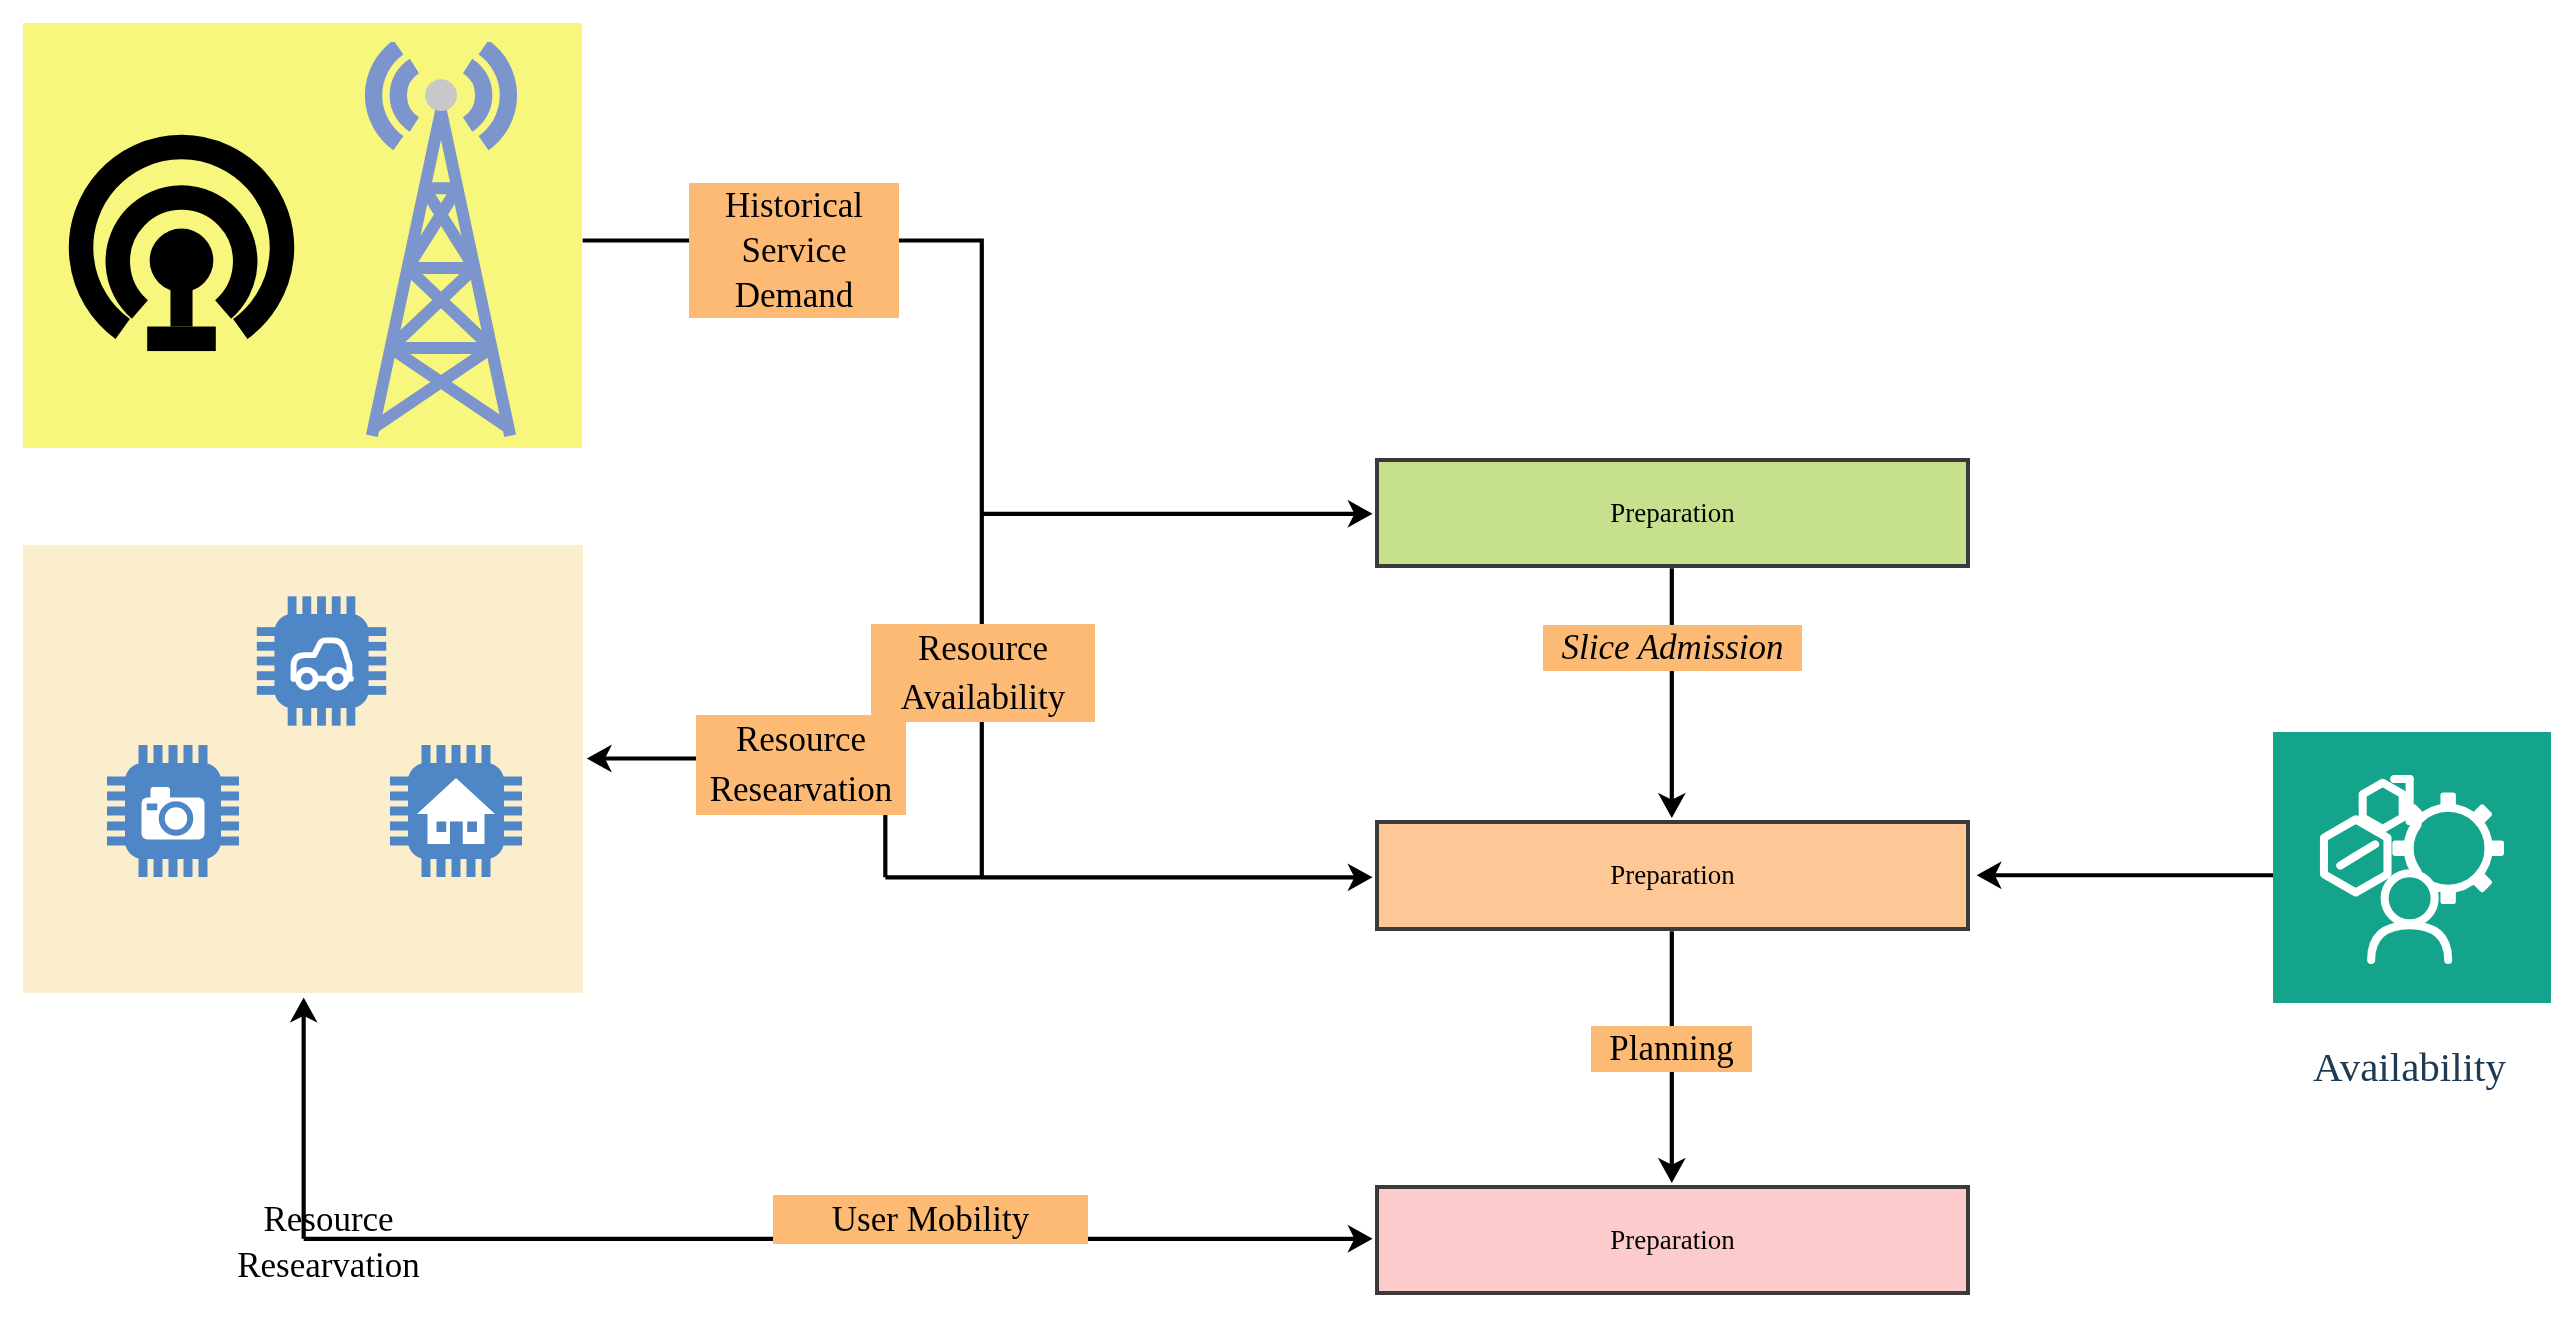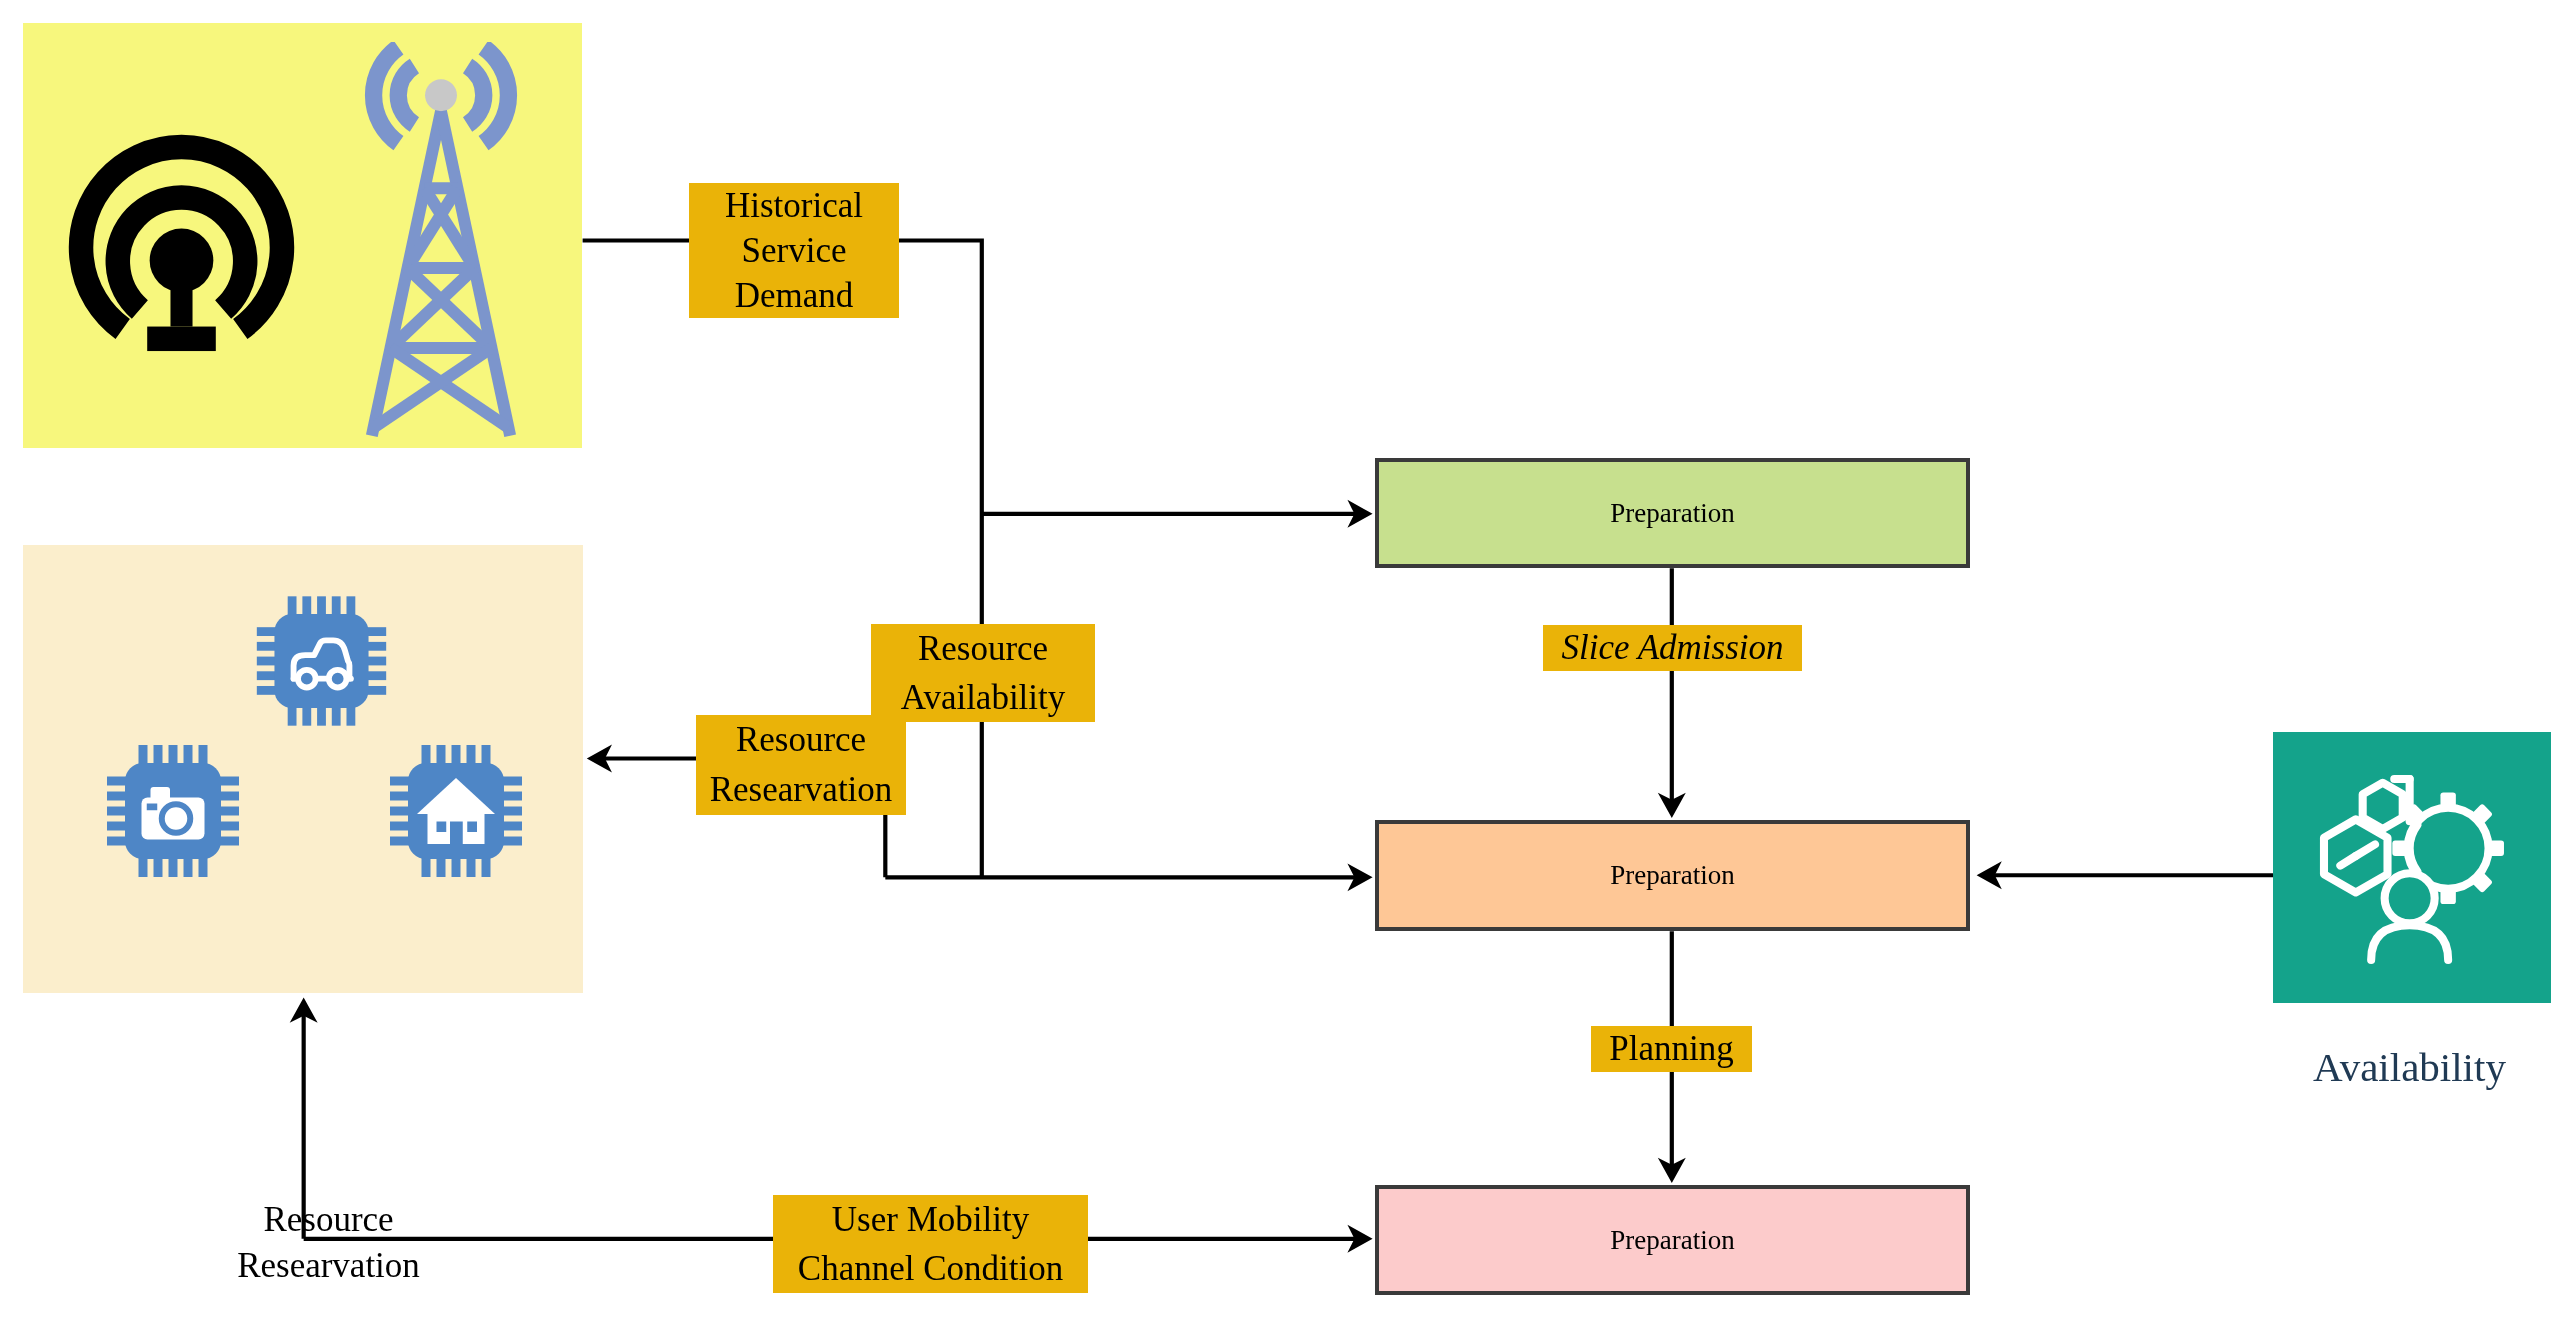--- a/index.html
+++ b/index.html
@@ -24,21 +24,21 @@
     display:flex;align-items:center;justify-content:center;
     font-size:27px;color:#000;
   }
   #prep-top{top:458px;}
   #prep-middle{top:820px;background:var(--orange_box);height:111px;}
   #prep-bottom{top:1185px;background:var(--pink_box);height:110px;}
   .flow-label{
     position:absolute;z-index:3;
     text-align:center;color:#000;
     font-size:35px;line-height:46px;
-    background:#eab308;
+    background:#fdba74;
   }
   .flow-label.no-bg{background:transparent;}
   #label-historical{left:689px;top:183px;width:210px;line-height:45px;}
   #label-availability{left:871px;top:624px;width:224px;line-height:49px;}
   #label-reservation{left:696px;top:715px;width:210px;line-height:50px;}
   #label-slice{left:1543px;top:625px;width:259px;height:46px;font-style:italic;}
   #label-planning{left:1591px;top:1026px;width:161px;height:46px;}
   #label-orchestration{left:220px;top:1197px;width:217px;}
   #label-usermobility{left:773px;top:1195px;width:315px;line-height:49px;}
   #label-augmentation{
@@ -283,21 +283,20 @@
     <div>Planning</div>
   </div>
 
   <div id="label-orchestration" class="flow-label no-bg">
     <div>Resource</div>
     <div>Researvation</div>
   </div>
 
   <div id="label-usermobility" class="flow-label">
     <div>User Mobility</div>
-    <div>Channel Condition</div>
   </div>
 
   <div id="label-augmentation">
     <span>Availability</span>
   </div>
 
 </div>
 
 
 </body></html>

